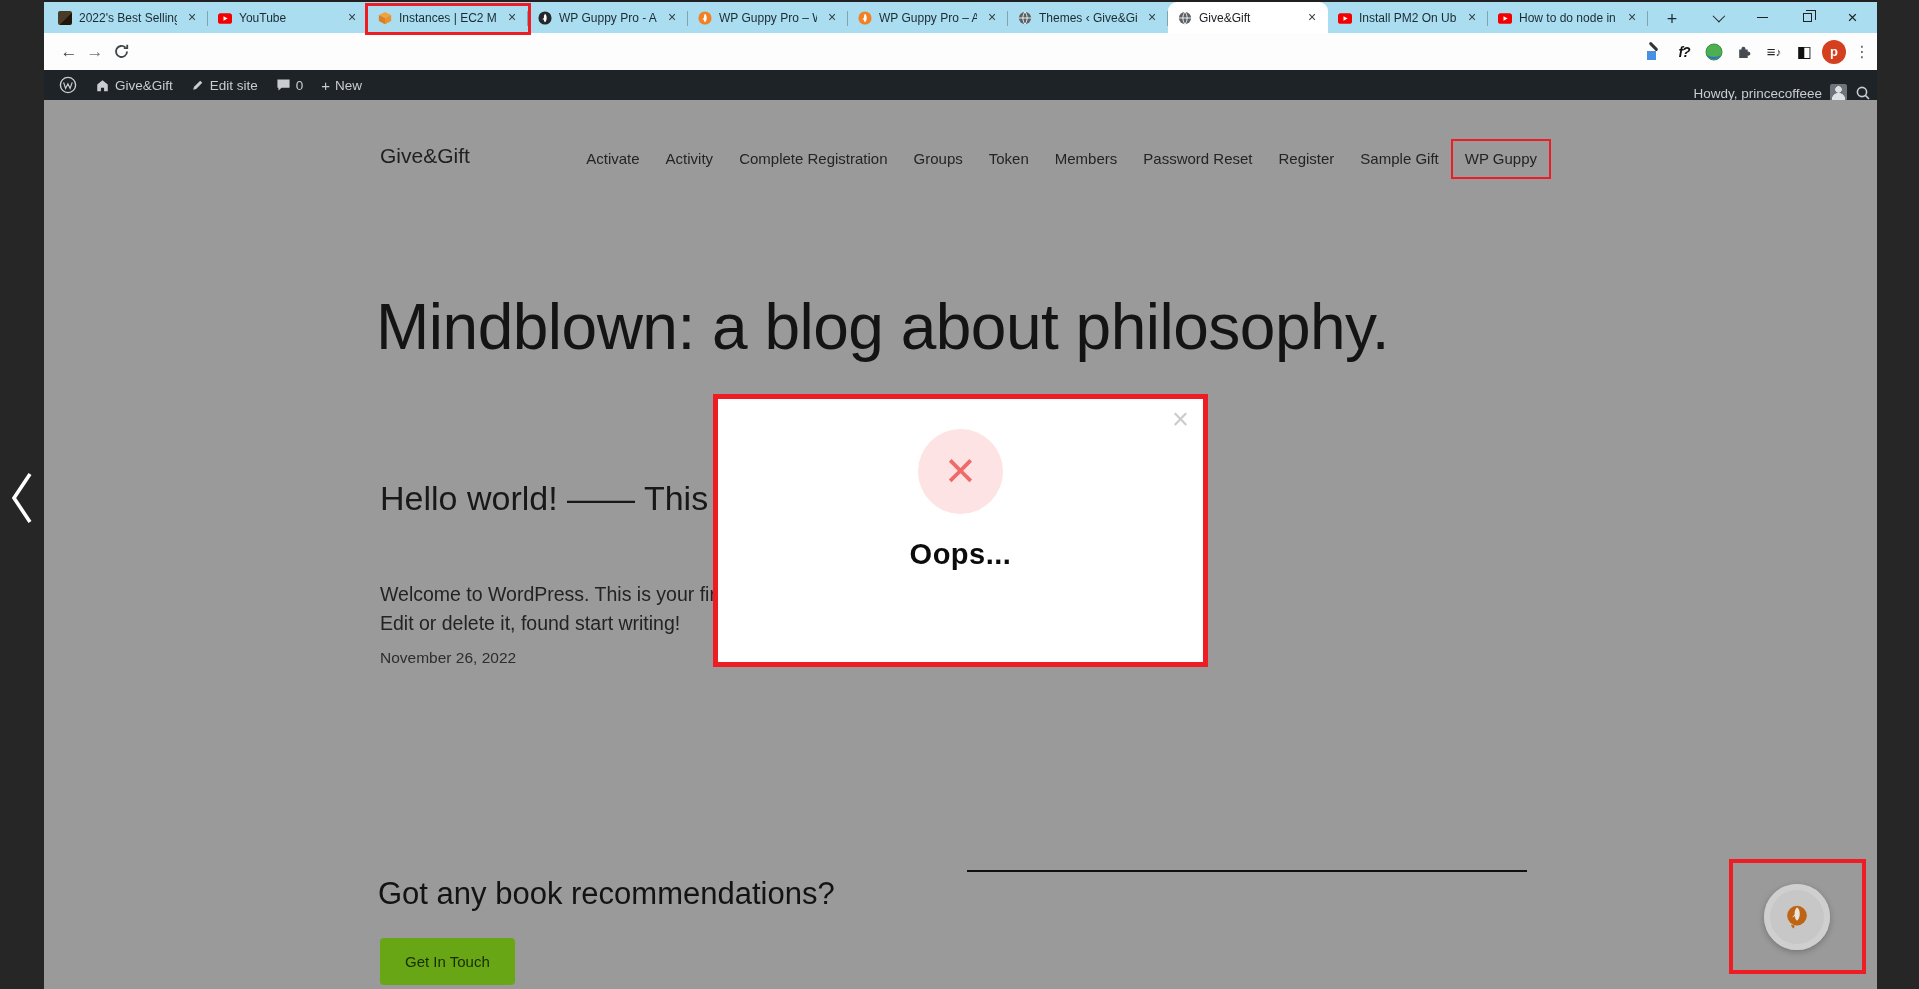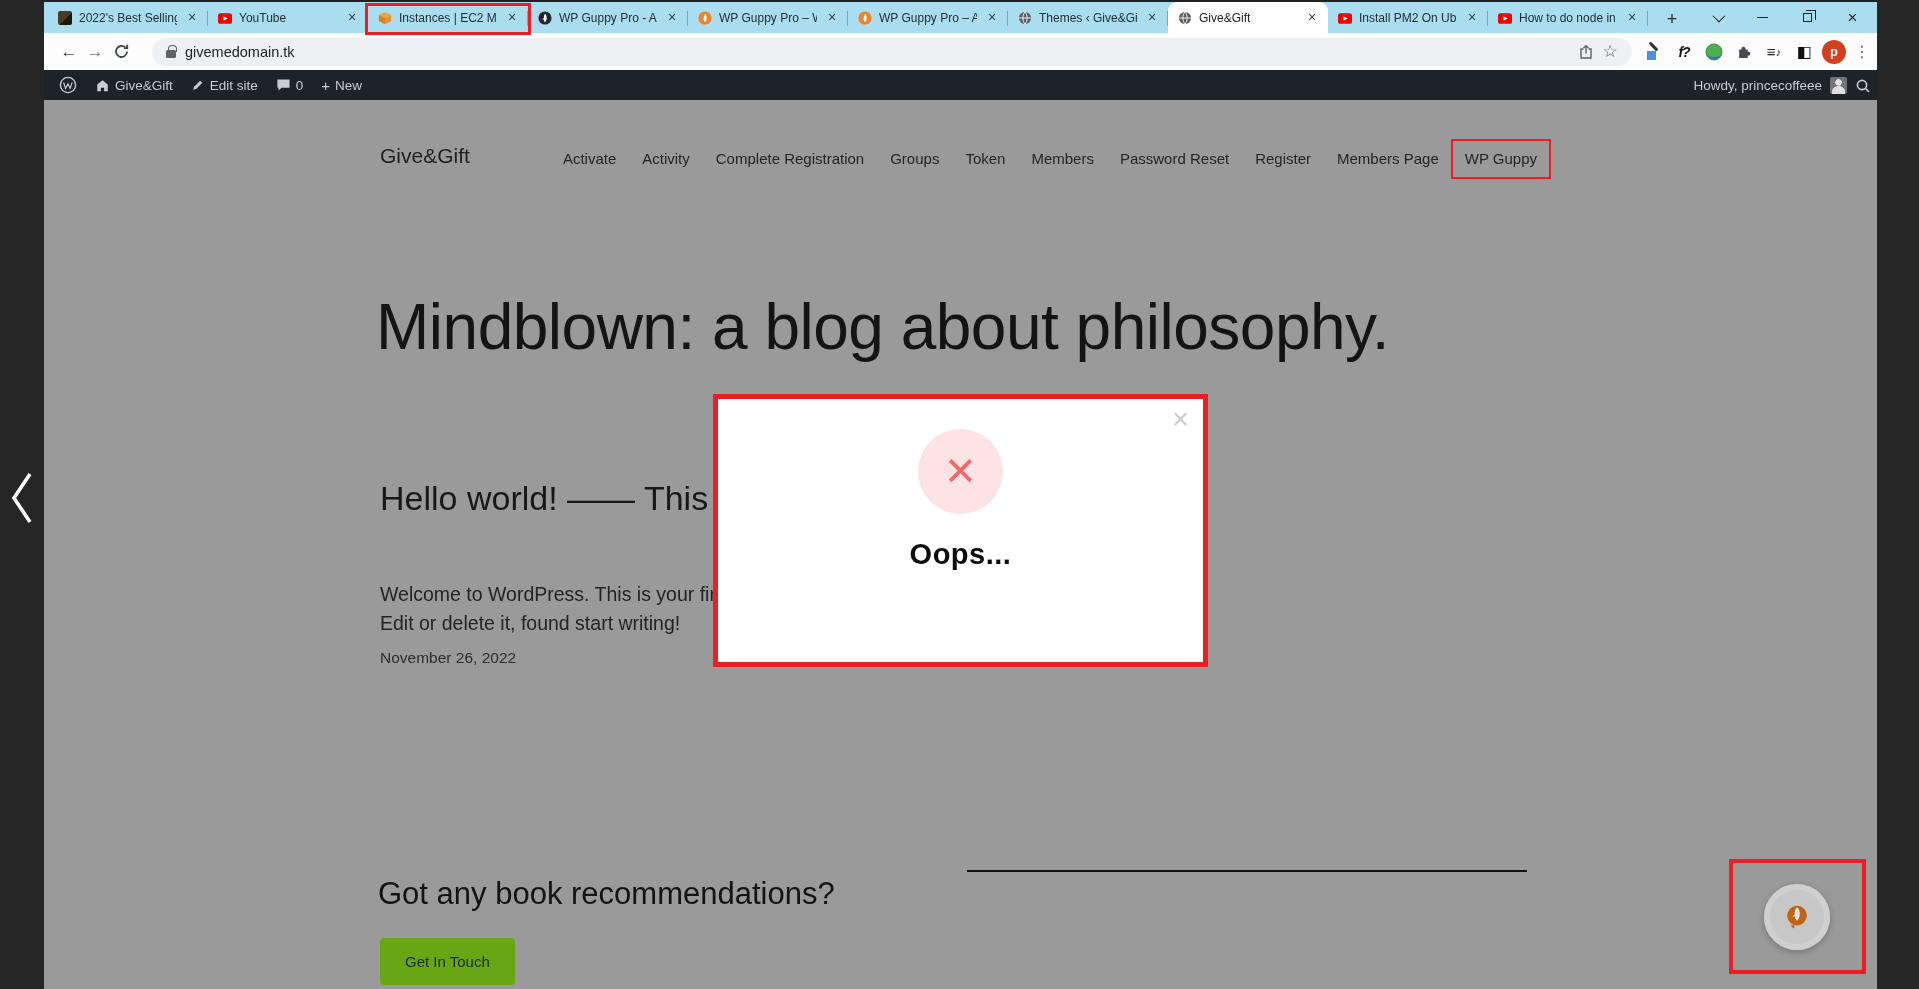--- a/index.html
+++ b/index.html
@@ -54,21 +54,21 @@
   .eyedrop { position:relative; width:16px; height:16px; }
   .eyedrop::before { content:""; position:absolute; left:2px; top:1px; width:11px; height:3px; background:#333; transform:rotate(45deg); border-radius:2px; }
   .eyedrop::after { content:""; position:absolute; left:1px; bottom:0; width:9px; height:9px; background:#4a90e2; }
   .avatar-chip { width:24px; height:24px; border-radius:50%; background:#d33f1f; color:#fff; font-size:13px; font-weight:700; display:flex; align-items:center; justify-content:center; }
   .kebab { font-size:16px; color:#5f6368; margin-left:2px; }
 
   
   .adminbar { position:relative; height:30px; background:#1d2327; display:flex; align-items:center; color:#c9ccd0; font-size:13.5px; }
   .ab-item { display:flex; align-items:center; gap:5px; padding:0 9px; height:30px; }
   .ab-left { display:flex; align-items:center; margin-left:6px; }
-  .ab-right { position:absolute; right:6px; top:0; height:31px; display:flex; align-items:center; gap:8px; }
+  .ab-right { position:absolute; right:6px; top:0; height:31px; display:flex; align-items:flex-end; gap:8px; }
   .ab-avatar { width:17px; height:17px; border-radius:2px; background:radial-gradient(circle at 50% 32%, #dfe1e3 0 3px, transparent 3.6px), radial-gradient(circle at 50% 92%, #dfe1e3 0 6.4px, transparent 7px), #6e747a; }
   .ab-plus { font-size:15px; }
 
   
   .page { position:absolute; left:0; top:100px; width:1833px; height:889px; background:#9a9a9a; overflow:hidden; }
   .site-title { position:absolute; left:336px; top:44px; font-size:21px; font-weight:500; color:#1f1f1f; }
   .site-nav { position:absolute; right:340px; top:50px; display:flex; gap:26px; font-size:15px; color:#242424; white-space:nowrap; align-items:center; }
   .site-nav .nav-item { cursor:pointer; }
   .nav-item.annotated { position:relative; }
   .nav-item.annotated::after { content:""; position:absolute; left:-14px; right:-14px; top:-11px; bottom:-12px; border:2.5px solid #ee1d23; }
@@ -222,31 +222,20 @@
     <div class="toolbar">
       <div class="nav-icon back">←</div>
       <div class="nav-icon fwd">→</div>
       <div class="nav-icon">
           <svg width="17" height="17" viewBox="0 0 16 16" fill="none">
             <path d="M13.2 8A5.2 5.2 0 1 1 11.6 4.2" stroke="#3f4549" stroke-width="1.7"></path>
             <path d="M13.4 1.6v3.2h-3.2" stroke="#3f4549" stroke-width="1.7"></path>
           </svg>
         </div>
 
-      <div class="omnibox">
-        <span class="lock"></span>
-        <span class="url-text">givemedomain.tk</span>
-        <span class="omni-icon">
-            <svg width="16" height="16" viewBox="0 0 16 16" fill="none" stroke="#5f6368" stroke-width="1.4">
-              <path d="M5.5 5H3v9h10V5h-2.5"></path>
-              <path d="M8 9.5V1.5M8 1.5L5.5 4M8 1.5L10.5 4"></path>
-            </svg>
-          </span>
-        <span class="omni-icon star-glyph">☆</span>
-      </div>
 
       <div class="ext-row">
         <span class="ext">
             <span class="eyedrop"></span>
           </span>
         <span class="ext ext-fq">f?</span>
         <span class="ext">
             <svg width="18" height="18" viewBox="0 0 18 18">
               <circle cx="9" cy="9" r="8" fill="#4caf50"></circle>
               <path d="M2 12a8 8 0 0 0 14 0c-4 2.5-10 2.5-14 0z" fill="#2f6fd6"></path>
@@ -314,21 +303,21 @@
 
       <div class="site-nav">
         <span class="nav-item">Activate</span>
         <span class="nav-item">Activity</span>
         <span class="nav-item">Complete Registration</span>
         <span class="nav-item">Groups</span>
         <span class="nav-item">Token</span>
         <span class="nav-item">Members</span>
         <span class="nav-item">Password Reset</span>
         <span class="nav-item">Register</span>
-        <span class="nav-item">Members Page</span>
+        <span class="nav-item">Sample Gift</span>
         <span class="nav-item annotated">WP Guppy</span>
       </div>
 
       <div class="h1">Mindblown: a blog about philosophy.</div>
 
       <div class="post-title">
         <span>Hello world! —— This i</span>
       </div>
 
       <div class="excerpt">

